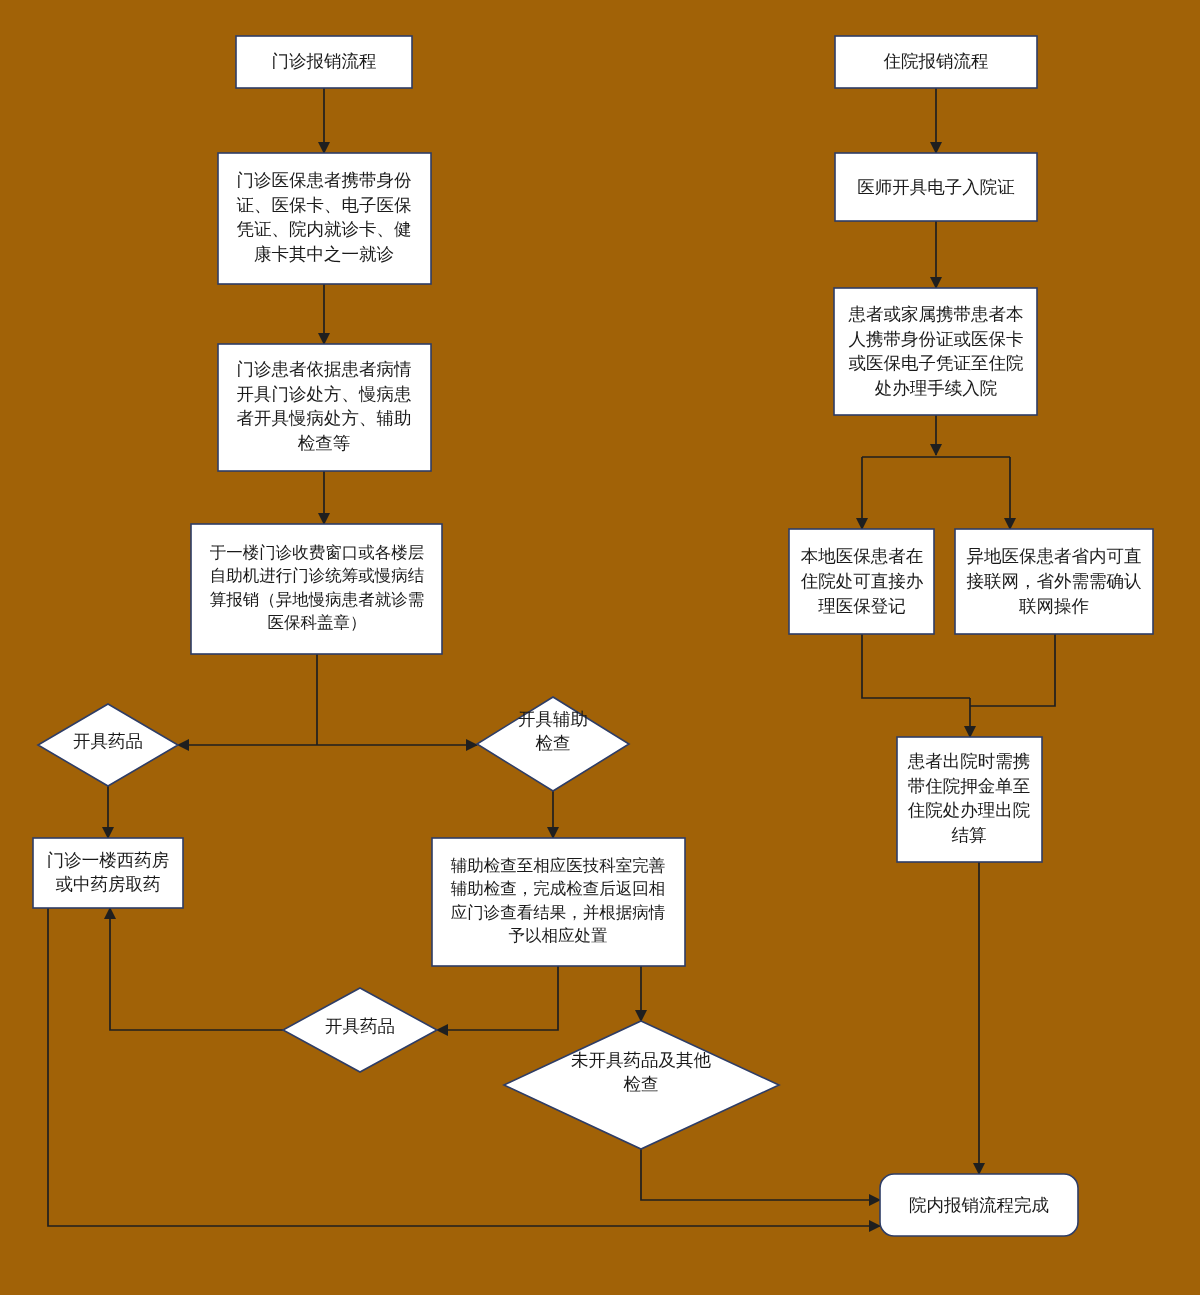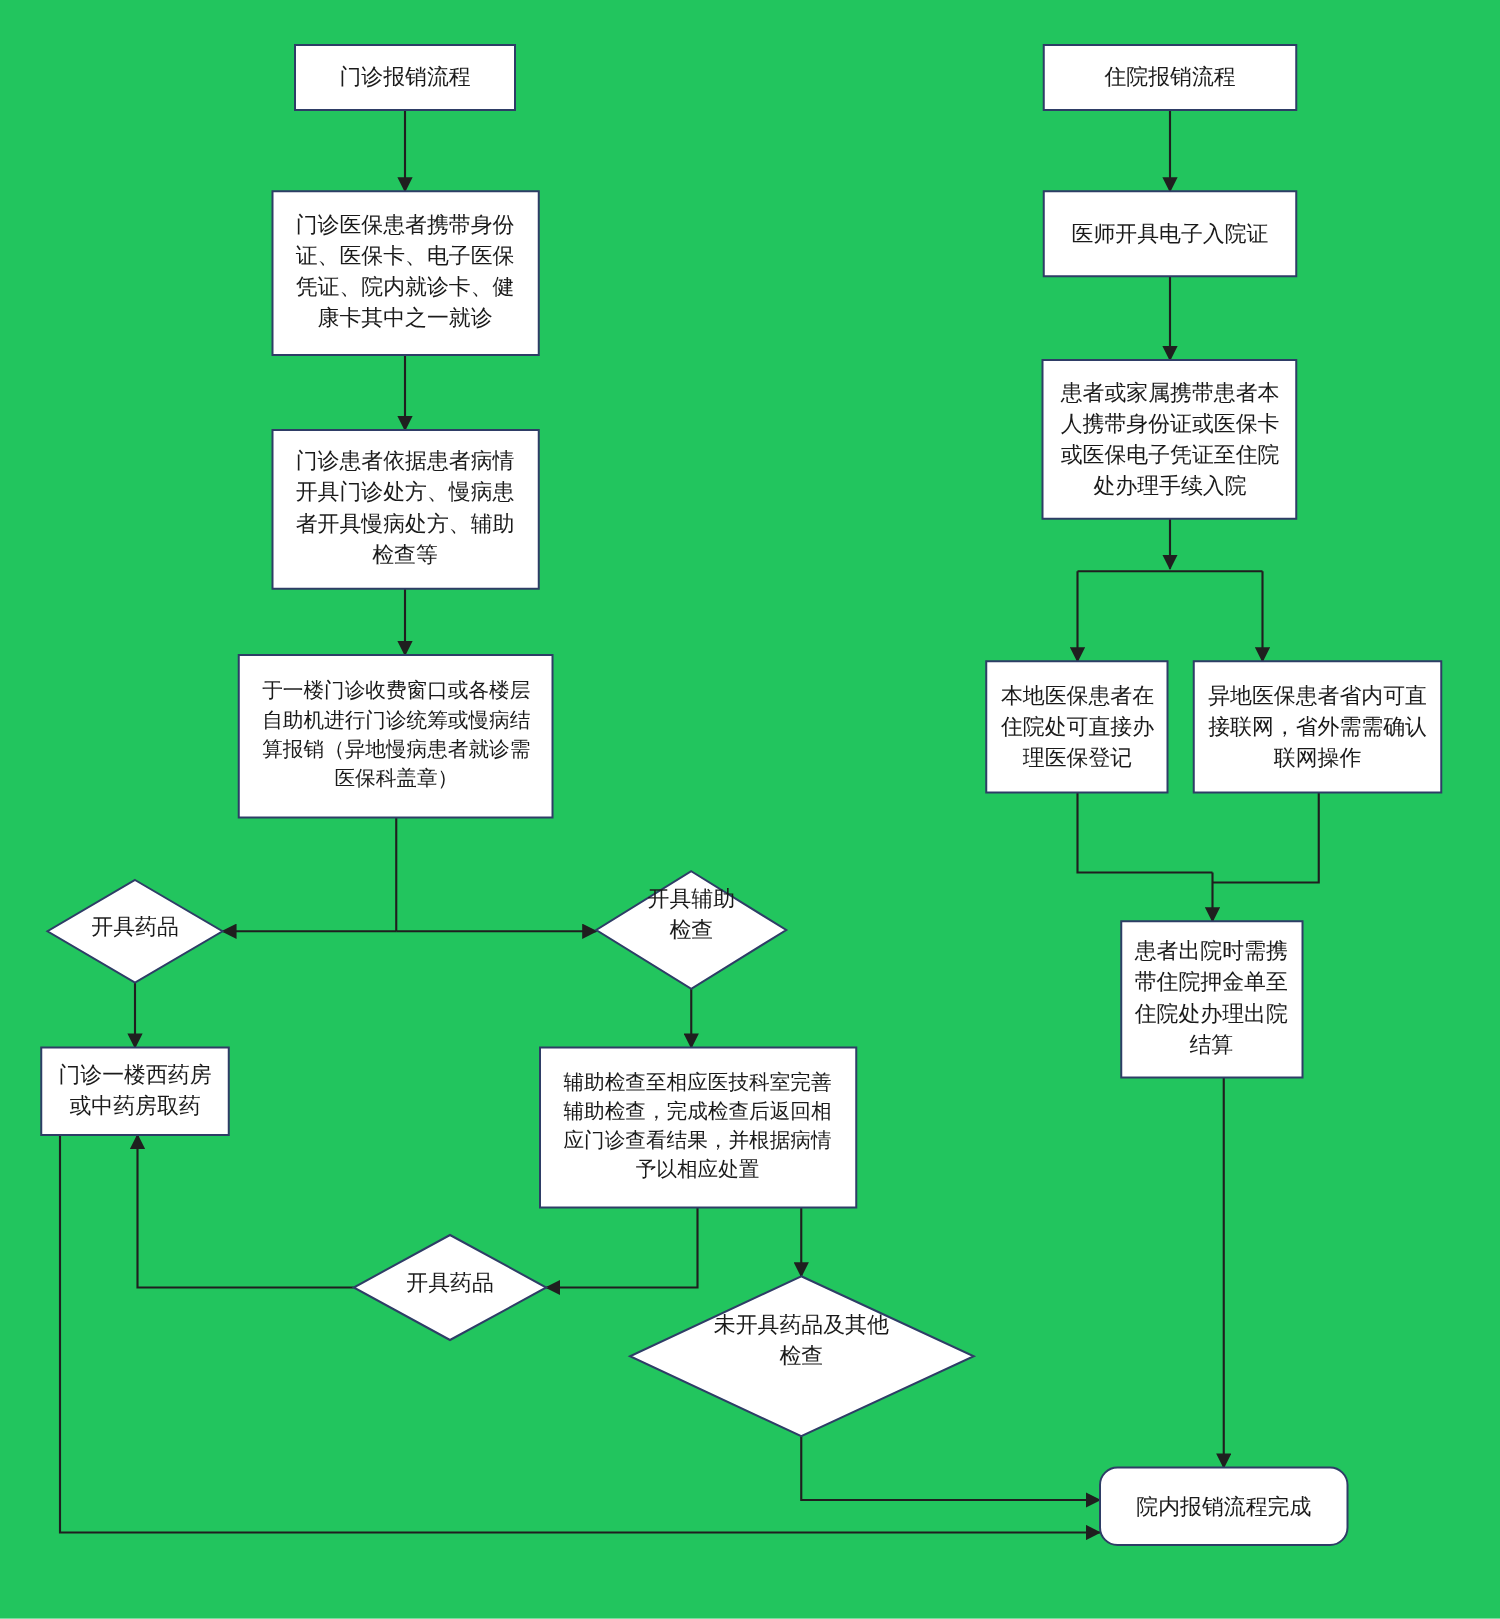--- a/index.html
+++ b/index.html
@@ -4,21 +4,21 @@
 <style>
   html, body {
     margin: 0;
     padding: 0;
     background: #ffffff;
   }
   #stage {
     position: relative;
     width: 1200px;
     height: 1295px;
-    background: #22c55e;
+    background: #a16207;
     font-family: "Liberation Sans", "DejaVu Sans", sans-serif;
     text-align: center;
   }
   svg#flow {
     position: absolute;
     left: 0;
     top: 0;
     width: 1200px;
     height: 1295px;
     display: block;

